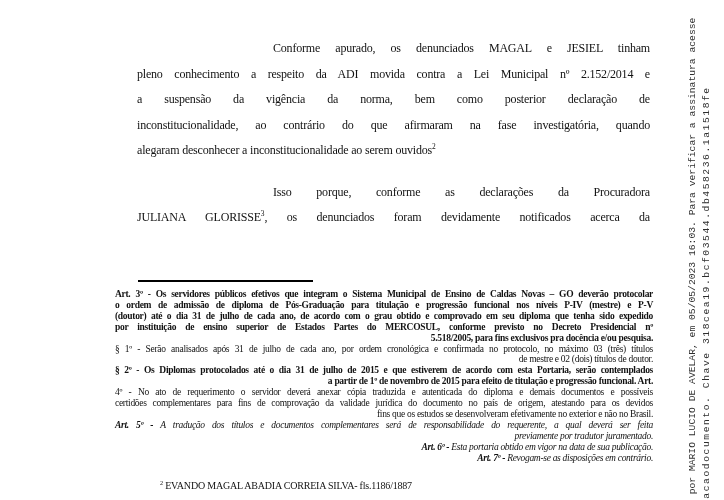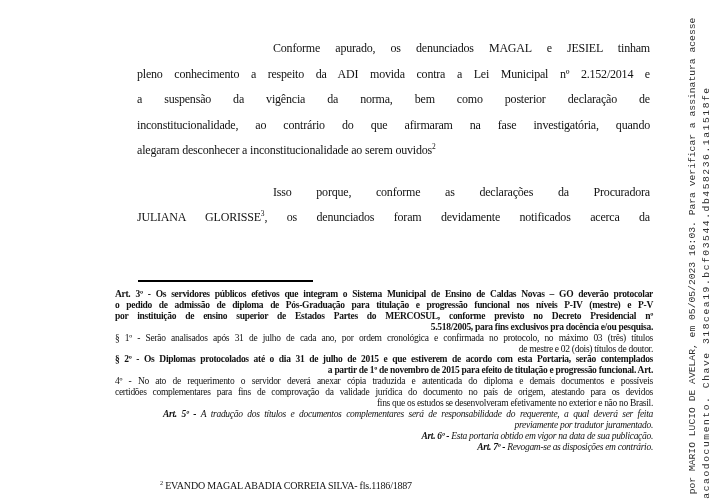--- a/index.html
+++ b/index.html
@@ -17,21 +17,21 @@
 
   
   .fnsep{position:absolute;left:138px;top:280px;width:175px;height:2px;background:#000;}
 
   
   .fnblock{position:absolute;left:115px;top:289px;width:538px;
            font-size:9.5px;line-height:10.9px;letter-spacing:-0.3px;}
   .fnblock .line{min-height:10.9px;text-align:right;}
   .line.bold{font-weight:bold;}
   .line.italic{font-style:italic;}
-  .seg-b{font-weight:bold;margin-left:48px;}
+  .seg-b{font-weight:bold;}
 
   
   .fn2{position:absolute;left:160px;top:480px;font-size:10px;letter-spacing:-0.2px;}
 
   
   .stamp{position:absolute;transform:rotate(-90deg);transform-origin:0 0;
          font-family:"Liberation Mono","DejaVu Sans Mono",monospace;
          font-size:9.7px;color:#2e2e2e;white-space:nowrap;}
   .stamp1{left:687px;top:506px;}
   .stamp2{left:701px;top:506px;letter-spacing:1.55px;}
@@ -51,21 +51,22 @@
       <div class="para">
         <div class="line j ind"><span>Isso porque, conforme as declarações da Procuradora</span></div>
         <div class="line j"><span>JULIANA GLORISSE</span><sup>3</sup><span>, os denunciados foram devidamente notificados acerca da</span></div>
       </div>
     </div>
 
   <div class="fnsep"></div>
 
   <div class="fnblock" id="fnblock">
       <div class="line j bold"><span>Art. 3º - Os servidores públicos efetivos que integram o Sistema Municipal de Ensino de Caldas Novas – GO deverão protocolar</span></div>
-      <div class="line j bold"><span>o pedido de admissão de diploma de Pós-Graduação para titulação e progressão funcional nos níveis P-IV (mestre) e P-V</span></div>
+      <div class="line j bold"><span>o ordem de admissão de diploma de Pós-Graduação para titulação e progressão funcional nos níveis P-IV (mestre) e P-V</span></div>
+      <div class="line j bold"><span>(doutor) até o dia 31 de julho de cada ano, de acordo com o grau obtido e comprovado em seu diploma que tenha sido expedido</span></div>
       <div class="line j bold"><span>por instituição de ensino superior de Estados Partes do MERCOSUL, conforme previsto no Decreto Presidencial nº</span></div>
       <div class="line bold"><span>5.518/2005, para fins exclusivos pra docência e/ou pesquisa.</span></div>
       <div class="line j"><span>§ 1º - Serão analisados após 31 de julho de cada ano, por ordem cronológica e confirmada no protocolo, no máximo 03 (três) títulos</span></div>
       <div class="line"><span>de mestre e 02 (dois) títulos de doutor.</span></div>
       <div class="line j bold"><span>§ 2º - Os Diplomas protocolados até o dia 31 de julho de 2015 e que estiverem de acordo com esta Portaria, serão contemplados</span></div>
       <div class="line bold"><span>a partir de 1º de novembro de 2015 para efeito de titulação e progressão funcional. Art.</span></div>
       <div class="line j"><span>4º - No ato de requerimento o servidor deverá anexar cópia traduzida e autenticada do diploma e demais documentos e possíveis</span></div>
       <div class="line j"><span>certidões complementares para fins de comprovação da validade jurídica do documento no país de origem, atestando para os devidos</span></div>
       <div class="line"><span>fins que os estudos se desenvolveram efetivamente no exterior e não no Brasil.</span></div>
       <div class="line j italic"><span class="seg-b">Art. 5º - </span><span>A tradução dos títulos e documentos complementares será de responsabilidade do requerente, a qual deverá ser feita</span></div>

